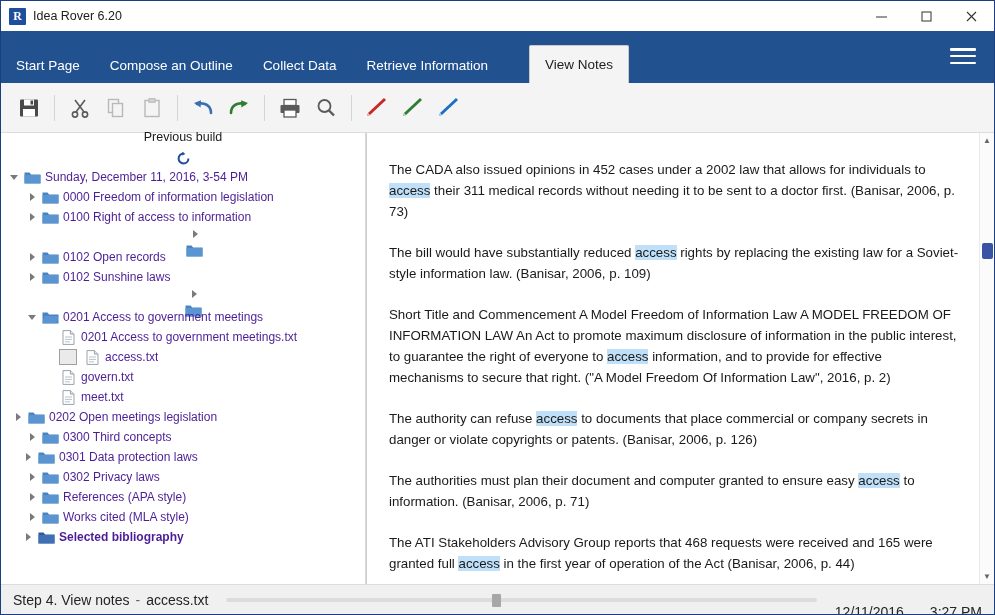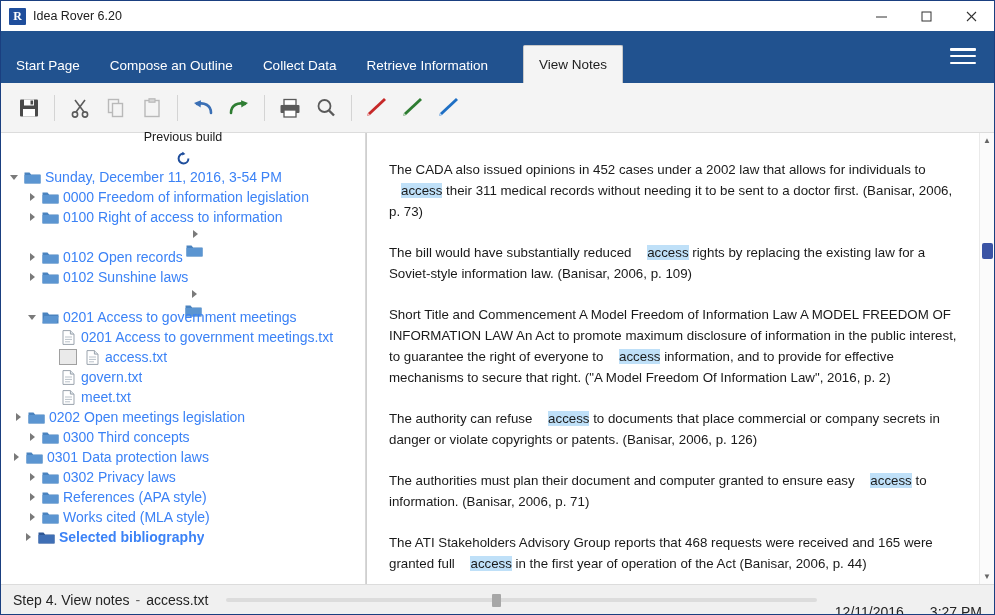--- a/index.html
+++ b/index.html
@@ -75,21 +75,21 @@
     font-size: 13.5px;
     white-space: nowrap;
   }
   .tab.active {
     background: #f4f4f4;
     color: #1d1d1d;
     border-top: 1px solid #c9c9c9;
     border-left: 1px solid #c9c9c9;
     border-right: 1px solid #c9c9c9;
     height: 38px;
-    margin-left: 20px;
+    margin-left: 26px;
     border-radius: 2px 2px 0 0;
   }
   .hamburger {
     position: absolute;
     right: 18px;
     top: 14px;
     width: 26px;
     height: 22px;
     display: flex;
     flex-direction: column;
@@ -154,22 +154,22 @@
     flex-direction: column;
   }
   .refresh-icon {
     width: 15px; height: 15px;
     display: inline-block;
   }
   .tree {
     flex: 1 1 auto;
     overflow: hidden;
     padding: 8px 0 0 0;
-    font-size: 14px;
-    color: #3b82f6;
+    font-size: 12px;
+    color: #4c1d95;
   }
   .node {
     display: flex;
     align-items: center;
     height: 20px;
     white-space: nowrap;
     padding-left: 4px;
   }
   .twisty {
     width: 14px;
@@ -219,21 +219,21 @@
   }
   .notes {
     flex: 1 1 auto;
     padding: 26px 34px 0 22px;
     overflow: hidden;
     font-size: 13.3px;
     line-height: 21px;
     color: #1a1a1a;
   }
   .notes p { margin: 0 0 20px 0; }
-  .hl { background: #bfe0f8; margin-left: 12px; }
+  .hl { background: #bfe0f8; }
 
   
   .vscroll {
     position: absolute;
     right: 0; top: 0; bottom: 0;
     width: 15px;
     background: #fbfbfb;
     border-left: 1px solid #eaeaea;
     display: flex;
     flex-direction: column;
@@ -589,21 +589,21 @@
               <span class="tri-right"></span>
             </span>
             <span class="ico">
               <svg width="17" height="14" viewBox="0 0 17 14">
                 <path d="M0.5 2.5 h5 l1.6 2 h9.4 v9 h-16 z" fill="#4a83bf"></path>
                 <rect x="0.5" y="5" width="16" height="8.3" fill="#5b95d1"></rect>
               </svg>
             </span>
             <span class="node-label">0300 Third concepts</span>
           </div>
-          <div class="node" style="padding-left: 8px;">
+          <div class="node" style="padding-left: 20px;">
             <span class="twisty">
               <span class="tri-right"></span>
             </span>
             <span class="ico">
               <svg width="17" height="14" viewBox="0 0 17 14">
                 <path d="M0.5 2.5 h5 l1.6 2 h9.4 v9 h-16 z" fill="#4a83bf"></path>
                 <rect x="0.5" y="5" width="16" height="8.3" fill="#5b95d1"></rect>
               </svg>
             </span>
             <span class="node-label">0301 Data protection laws</span>

